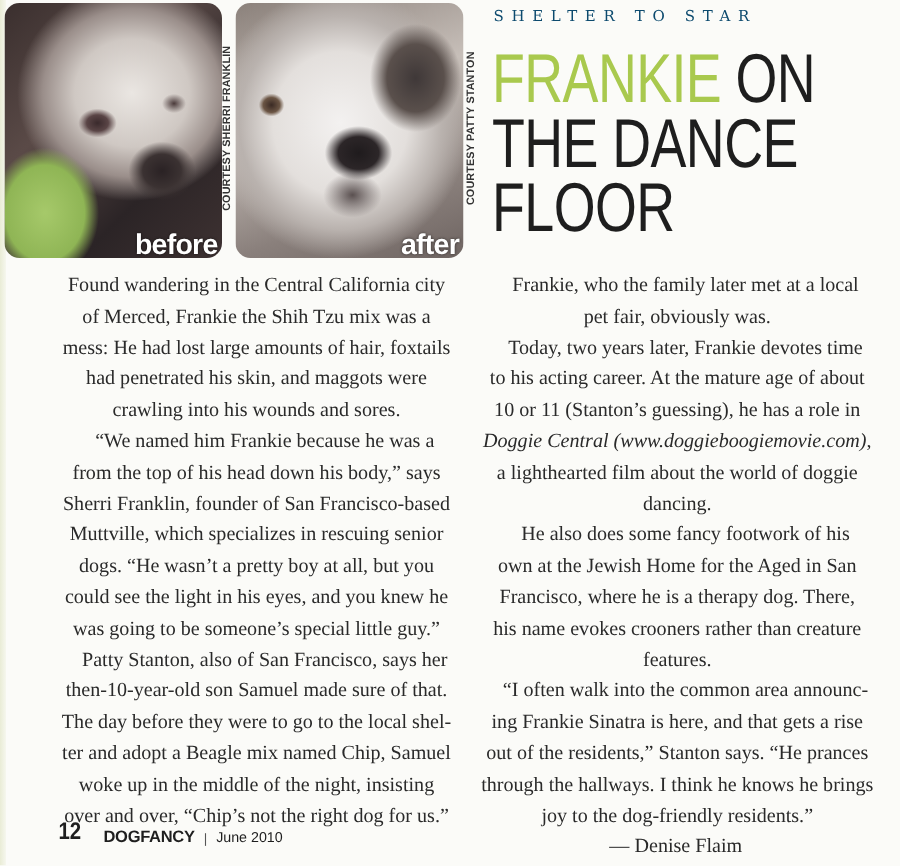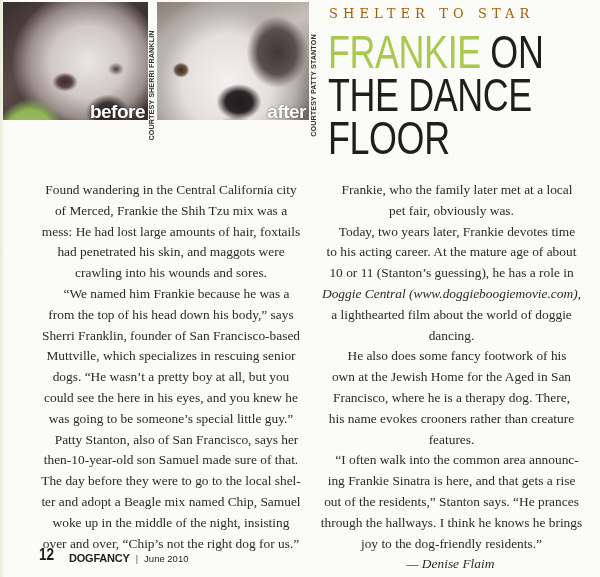--- a/index.html
+++ b/index.html
@@ -9,21 +9,21 @@
       position: relative;
       font-family: "Liberation Serif", serif;
       color: #2a2a2a;
     }
     .page-edge {
       position: absolute; left: 0; top: 0; width: 4px; height: 577px;
       background: linear-gradient(to right, #e9ecd6, #f6f7ee);
     }
     
     .photo {
-      position: absolute; top: 2px; height: 118px; overflow: hidden;
+      position: absolute; top: 2px; height: 170px; overflow: hidden; border-radius: 10px;
     }
     .photo-before {
       left: 3px; width: 145px;
       background:
         radial-gradient(ellipse 32px 28px at 105px 112px, #2a2224 0%, #3b3232 40%, transparent 70%),
         radial-gradient(ellipse 16px 12px at 62px 80px, #3a2a2c 0%, #5a4546 45%, transparent 80%),
         radial-gradient(ellipse 10px 8px at 113px 67px, #4a3a3a 0%, transparent 80%),
         radial-gradient(ellipse 48px 58px at 27px 140px, #a6c96a 0%, #8fb555 55%, transparent 75%),
         radial-gradient(ellipse 85px 80px at 85px 60px, #eae6e2 0%, #cfc8c3 45%, #9a8e8a 70%, transparent 90%),
         linear-gradient(135deg, #3a2f2e 0%, #5a4a47 35%, #2b2426 70%, #3e3232 100%);
@@ -52,43 +52,43 @@
       display: block; transform: rotate(-90deg); white-space: nowrap;
       font-family: "Liberation Sans", sans-serif; font-weight: bold;
       font-size: 7.2px; color: #333333; letter-spacing: 0.1px;
     }
     .credit-before { left: 147px; }
     .credit-after { left: 309px; }
 
     
     .kicker {
       position: absolute; left: 329px; top: 6px;
-      font-family: "DejaVu Serif", serif; font-size: 13px;
-      letter-spacing: 5.1px; color: #a16207; white-space: nowrap;
+      font-family: "DejaVu Serif", serif; font-size: 10px;
+      letter-spacing: 5.1px; color: #0c4a6e; white-space: nowrap;
     }
     .headline {
       position: absolute; left: 328px; top: 31px;
       font-family: "Liberation Sans", sans-serif;
       font-size: 46px; line-height: 43px;
       transform: scaleX(0.78); transform-origin: left top;
       color: #1e1e1e; letter-spacing: -0.5px; white-space: nowrap;
     }
     .headline .accent { color: #a9c94e; }
 
     
     .col {
       position: absolute; top: 180px;
       font-size: 13.4px; line-height: 20.8px; color: #2a2a2a;
     }
     .col-left { left: 40px; width: 262px; }
     .col-right { left: 319px; width: 265px; }
     .col p { text-indent: 0; white-space: nowrap; text-align: center; }
     .col p.ind { text-indent: 11px; }
     .byline {
-      text-align: right; font-style: italic; padding-right: 2px;
+      text-align: right; padding-right: 2px;
     }
 
     
     .footer {
       position: absolute; left: 39px; top: 546px;
       display: flex; align-items: flex-end; gap: 6px;
       font-family: "Liberation Sans", sans-serif; color: #1e1e1e;
     }
     .footer .pgnum { font-weight: bold; font-size: 16px; transform: scaleX(0.85); transform-origin: left; display: inline-block; width: 16px; }
     .footer .mag { font-weight: bold; font-size: 11px; letter-spacing: -0.2px; margin-left: 8px; }
@@ -124,21 +124,21 @@
   <p>Found wandering in the Central California city</p>
   <p>of Merced, Frankie the Shih Tzu mix was a</p>
   <p>mess: He had lost large amounts of hair, foxtails</p>
   <p>had penetrated his skin, and maggots were</p>
   <p>crawling into his wounds and sores.</p>
   <p class="ind">“We named him Frankie because he was a</p>
   <p>from the top of his head down his body,” says</p>
   <p>Sherri Franklin, founder of San Francisco-based</p>
   <p>Muttville, which specializes in rescuing senior</p>
   <p>dogs. “He wasn’t a pretty boy at all, but you</p>
-  <p>could see the here in his eyes, and you knew he</p>
+  <p>could see the light in his eyes, and you knew he</p>
   <p>was going to be someone’s special little guy.”</p>
   <p class="ind">Patty Stanton, also of San Francisco, says her</p>
   <p>then-10-year-old son Samuel made sure of that.</p>
   <p>The day before they were to go to the local shel-</p>
   <p>ter and adopt a Beagle mix named Chip, Samuel</p>
   <p>woke up in the middle of the night, insisting</p>
   <p>over and over, “Chip’s not the right dog for us.”</p>
 </div>
 
 <div class="col col-right">

